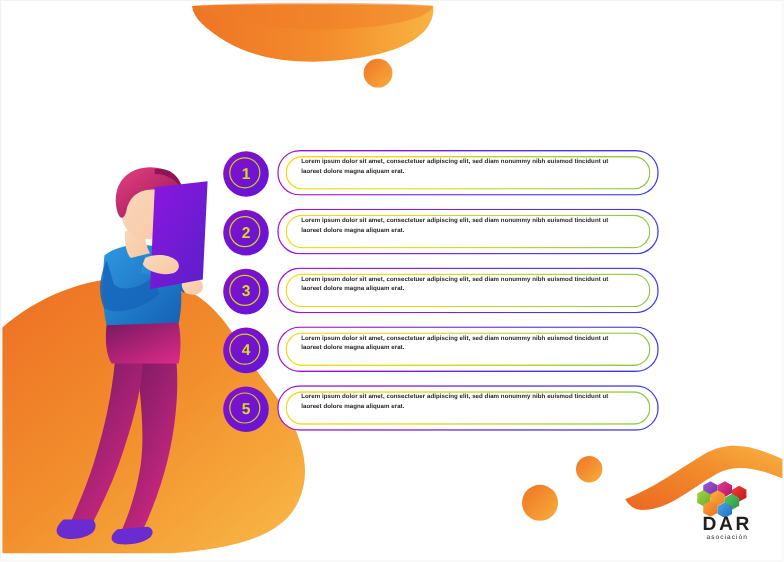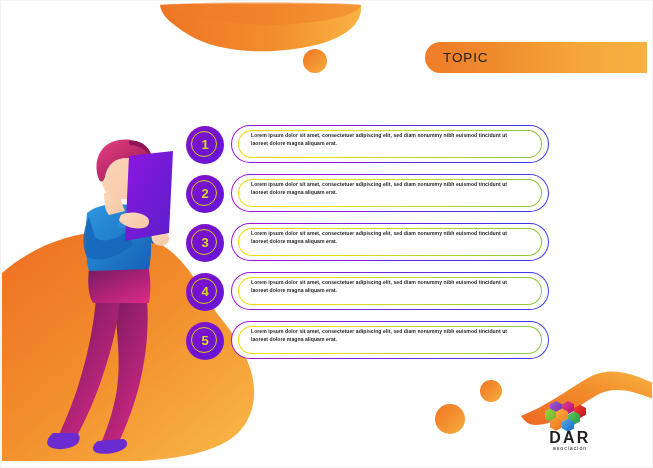--- a/index.html
+++ b/index.html
@@ -103,21 +103,21 @@
     line-height:1.52;
     color:#1d1d1b;
     font-weight:bold;
     letter-spacing:.05px;
     font-family:"Liberation Sans", sans-serif;
   }
 
   
   #logo{
     position:absolute;
-    left:540px;top:399px;
+    left:576px;top:399px;
     width:58px;height:56px;
   }
   #logo-hex{position:absolute;left:4px;top:0;width:42px;height:31px;}
   #logo-name{
     position:absolute;left:0;top:30px;width:58px;
     text-align:center;
     font-size:16px;font-weight:bold;letter-spacing:2.2px;
     color:#231f20;line-height:1;
     font-family:"Liberation Sans", sans-serif;
   }
@@ -214,23 +214,20 @@
 
       <path d="M97,176 C92,158 100,142 118,139 C136,136 150,146 152,162 C153,170 150,176 146,178 C146,166 140,158 128,157 C115,156 106,163 104,176 C102,182 99,182 97,176 Z" fill="url(#gHair)"></path>
       <path d="M128,140 C140,138 150,146 152,160 C148,150 139,144 128,144 Z" fill="#8e1556"></path>
 
       <path d="M128,155 L172,150 L168,232 L124,240 Z" fill="url(#gBoard)"></path>
 
       <path d="M120,214 C128,210 140,211 146,216 C150,220 148,226 142,227 C132,229 120,224 118,219 Z" fill="url(#gSkin)"></path>
     </g>
   </svg>
 
-  <div id="topic-banner">
-    <span class="topic-text">TOPIC</span>
-  </div>
 
   <div id="rows">
 
     <div class="row">
       <div class="num-wrap">
         <span class="num-ring"></span>
         <span class="num-text">1</span>
       </div>
       <div class="pill-outer"></div>
       <div class="pill-inner"></div>

